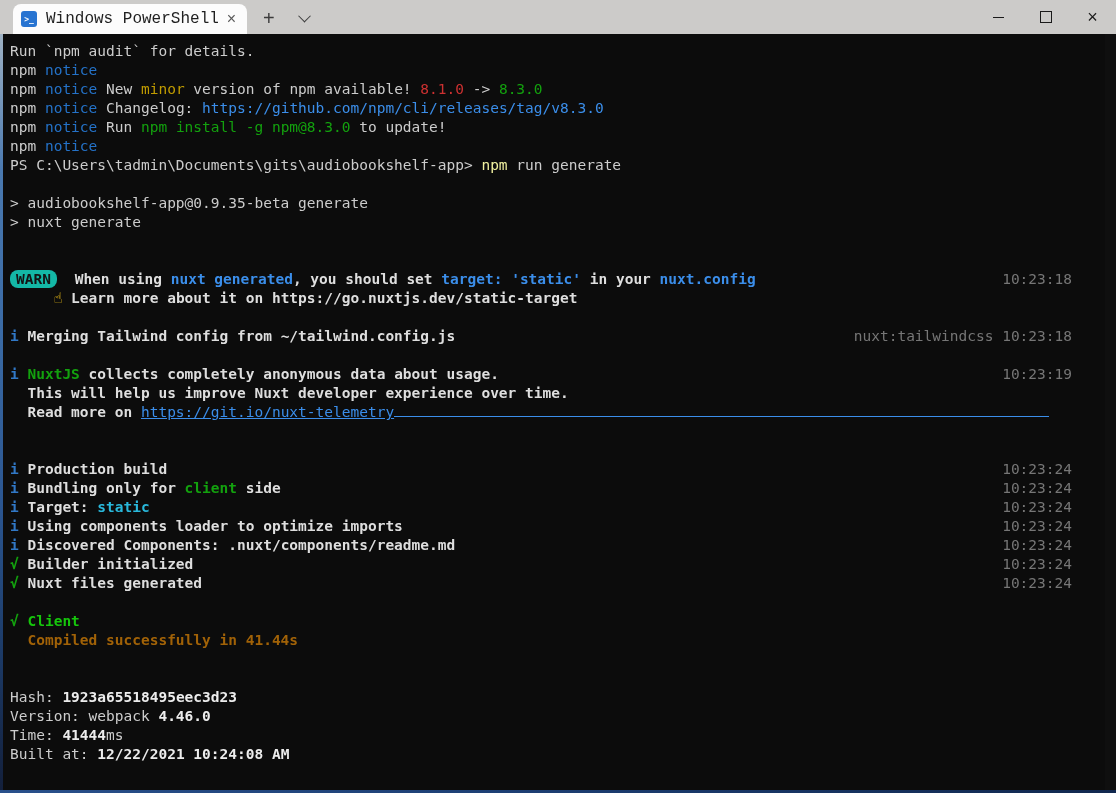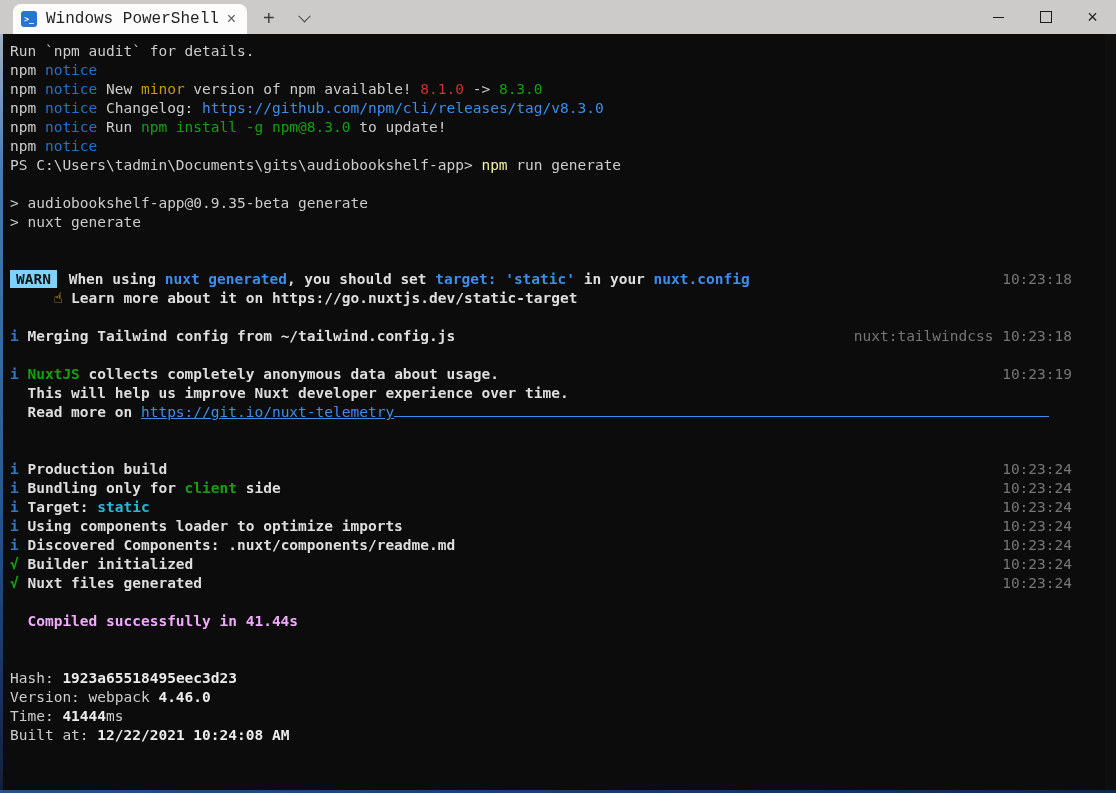--- a/index.html
+++ b/index.html
@@ -41,23 +41,23 @@
   .s-link{color:#3b8eea;}
   .s-linkb{color:#3b8eea;font-weight:bold;}
   .s-linku{color:#3b8eea;text-decoration:underline;}
   .s-green{color:#13a10e;}
   .s-greenb{color:#13a10e;font-weight:bold;}
   .s-brgreen{color:#16c60c;font-weight:bold;}
   .s-yellow{color:#c19c00;}
   .s-red{color:#cd3131;}
   .s-cmd{color:#f2f2a0;}
   .s-cyanb{color:#29b8db;font-weight:bold;}
-  .s-grayb{color:#f0abfc;font-weight:bold;}
+  .s-grayb{color:#a16207;font-weight:bold;}
   .s-hand{color:#f5c518;font-weight:bold;}
-  .s-warnbadge{background:#7dd3fc;color:#141414;font-weight:bold;padding:1px 6px;margin-right:3px;}
+  .s-warnbadge{background:#14b8a6;color:#141414;font-weight:bold;padding:1px 6px;margin-right:9px;border-radius:8px;}
   .s-ulfill{display:inline-block;width:655px;height:13px;border-bottom:1px solid #3b8eea;}
 </style>
 </head>
 <body>
 
 <div class="window">
 
   <div class="titlebar">
     <div class="tab">
       <div class="ps-icon">&gt;_</div>
@@ -104,20 +104,21 @@
       <div class="tline"></div>
       <div class="tline"></div>
       <div class="tline"><span class="s-iblue">i</span><span class="s-boldfg"> Production build</span><span class="tmeta">10:23:24</span></div>
       <div class="tline"><span class="s-iblue">i</span><span class="s-boldfg"> Bundling only for </span><span class="s-greenb">client</span><span class="s-boldfg"> side</span><span class="tmeta">10:23:24</span></div>
       <div class="tline"><span class="s-iblue">i</span><span class="s-boldfg"> Target: </span><span class="s-cyanb">static</span><span class="tmeta">10:23:24</span></div>
       <div class="tline"><span class="s-iblue">i</span><span class="s-boldfg"> Using components loader to optimize imports</span><span class="tmeta">10:23:24</span></div>
       <div class="tline"><span class="s-iblue">i</span><span class="s-boldfg"> Discovered Components: .nuxt/components/readme.md</span><span class="tmeta">10:23:24</span></div>
       <div class="tline"><span class="s-greenb">√</span><span class="s-boldfg"> Builder initialized</span><span class="tmeta">10:23:24</span></div>
       <div class="tline"><span class="s-greenb">√</span><span class="s-boldfg"> Nuxt files generated</span><span class="tmeta">10:23:24</span></div>
       <div class="tline"></div>
+      <div class="tline"><span class="s-greenb">√</span><span class="s-fg"> </span><span class="s-brgreen">Client</span></div>
       <div class="tline"><span class="s-grayb">  Compiled successfully in 41.44s</span></div>
       <div class="tline"></div>
       <div class="tline"></div>
       <div class="tline"><span class="s-fg">Hash: </span><span class="s-boldw">1923a65518495eec3d23</span></div>
       <div class="tline"><span class="s-fg">Version: webpack </span><span class="s-boldw">4.46.0</span></div>
       <div class="tline"><span class="s-fg">Time: </span><span class="s-boldw">41444</span><span class="s-fg">ms</span></div>
       <div class="tline"><span class="s-fg">Built at: </span><span class="s-boldw">12/22/2021 10:24:08 AM</span></div>
     </div>
 
   <div class="left-edge"></div>

